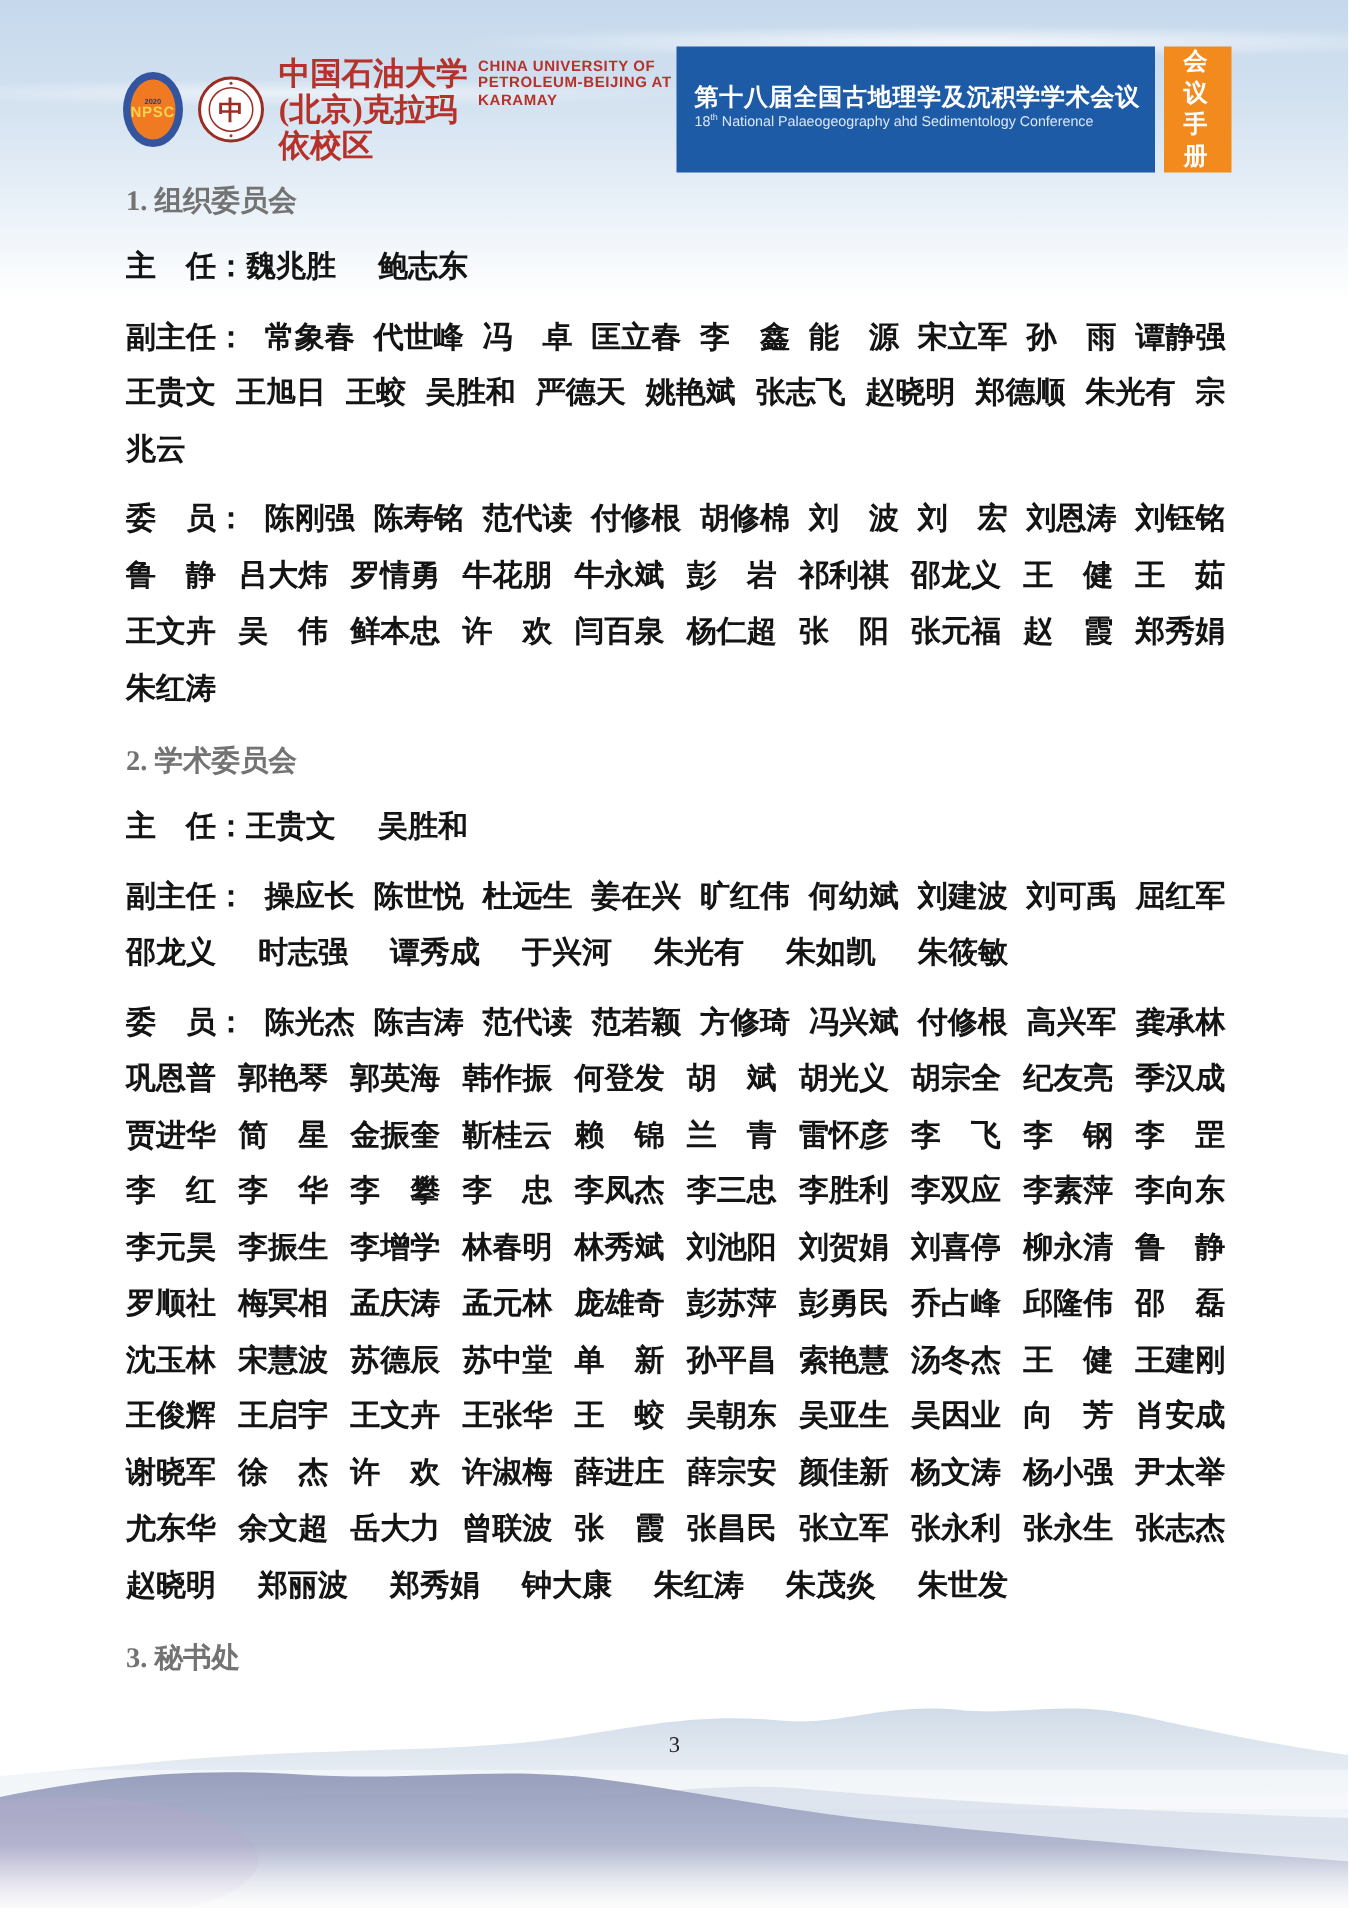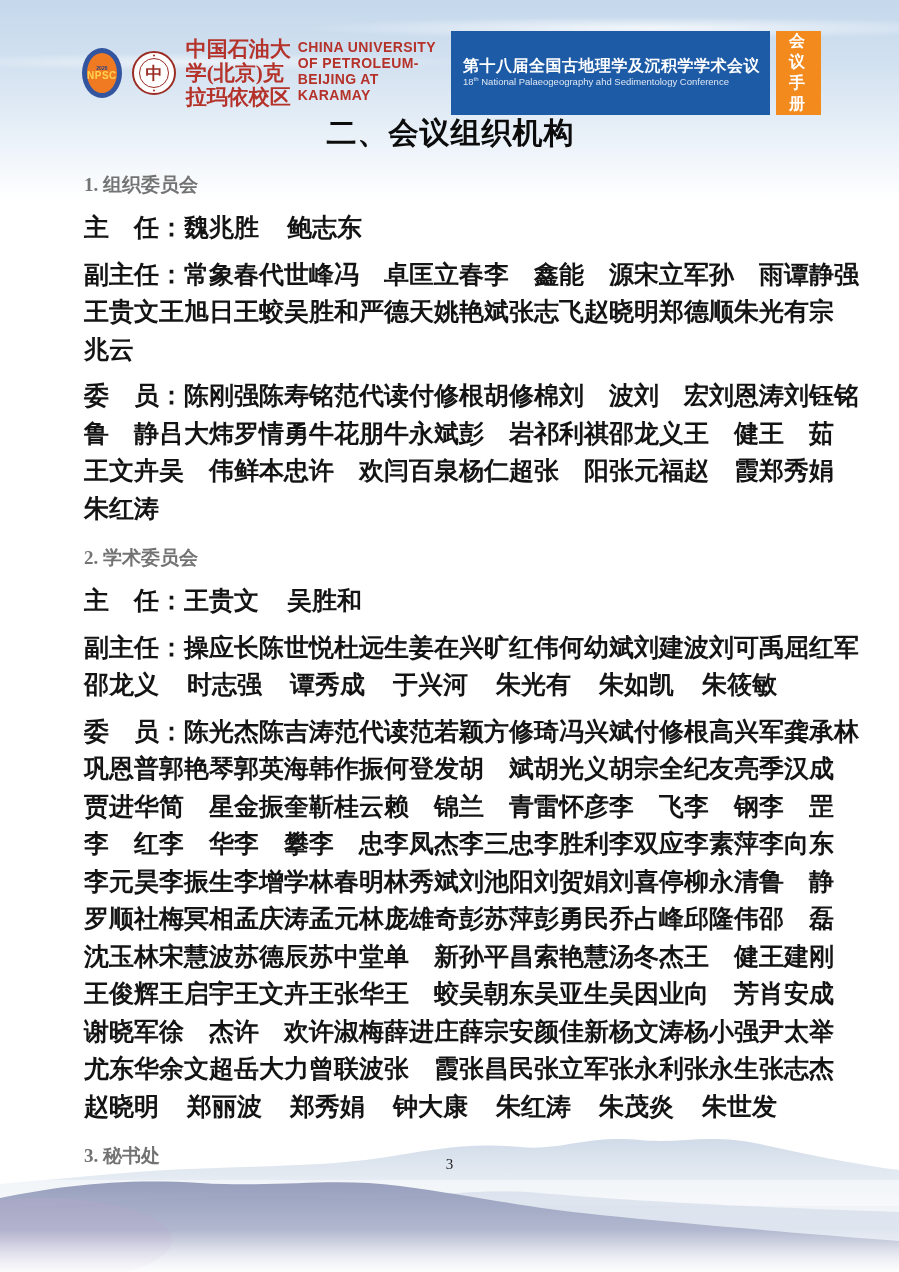--- a/index.html
+++ b/index.html
@@ -18,36 +18,36 @@
   header{position:relative;z-index:2;display:flex;align-items:center;
     padding:42px 78px 0 82px;height:62px;}
   .logo-group{display:flex;align-items:center;gap:9px;}
   .npsc{width:40px;height:40px;border-radius:50%;background:#ef7a22;border:5px solid #33549f;
     display:flex;flex-direction:column;align-items:center;justify-content:center;line-height:1;}
   .npsc-year{font-size:5px;color:#1c3f8f;font-weight:bold;}
   .npsc-text{font-size:10px;font-weight:bold;color:#ffd34d;letter-spacing:.5px;}
   .seal{width:46px;height:46px;display:flex;align-items:center;justify-content:center;}
   .uni{display:flex;flex-direction:row;line-height:1.15;}
   .uni-cn{font-family:"Liberation Serif","DejaVu Serif",serif;font-size:21px;font-weight:700;color:#b5322a;}
-  .uni-en{font-size:14px;font-weight:700;color:#b5322a;letter-spacing:.4px;margin-top:2px;}
+  .uni-en{font-size:10px;font-weight:700;color:#b5322a;letter-spacing:.4px;margin-top:2px;}
   .conf-group{margin-left:auto;display:flex;align-items:stretch;gap:6px;}
   .conf-box{background:#1e5ba6;color:#ffffff;padding:5px 10px 6px 12px;display:flex;flex-direction:column;justify-content:center;line-height:1.25;}
   .conf-cn{font-size:16px;font-weight:700;letter-spacing:.5px;white-space:nowrap;}
   .conf-en{font-size:9.5px;color:#dce7f5;white-space:nowrap;}
   .conf-en sup{font-size:6px;}
   .handbook{background:#f28a1e;color:#ffffff;font-size:16px;font-weight:700;
     letter-spacing:3px;display:flex;align-items:center;justify-content:center;padding:0 13px;}
 
   
   main{position:relative;z-index:1;padding:0 82px 0 84px;}
   .title{margin:8px 0 0 0;text-align:center;font-size:30px;line-height:42px;font-weight:800;color:#0c0c0c;letter-spacing:1px;
     font-family:"Liberation Sans","DejaVu Sans",sans-serif;}
   .section-heading{margin-top:16px;height:30px;line-height:30px;font-size:19px;font-weight:700;color:#737373;
     font-family:"Liberation Serif","DejaVu Serif",serif;}
-  .name-row{display:flex;align-items:center;height:37.5px;font-size:25px;font-weight:600;color:#141414;}
+  .name-row{display:flex;align-items:center;height:37.5px;font-size:20px;font-weight:600;color:#141414;}
   .name-row.lead{margin-top:9px;}
   .name-row.fill{justify-content:space-between;}
   .name-row.nofill .name{margin-right:28px;}
   .row-label{font-weight:600;white-space:nowrap;}
   .name{white-space:nowrap;}
 
   
   .pagenum{position:absolute;z-index:3;top:1156px;left:0;width:899px;text-align:center;
     font-family:"Liberation Serif","DejaVu Serif",serif;font-size:15px;color:#222;}
   .mountains{position:absolute;z-index:0;bottom:0;left:0;width:899px;height:150px;}
@@ -81,21 +81,20 @@
     <div class="conf-group">
       <div class="conf-box">
         <div class="conf-cn">第十八届全国古地理学及沉积学学术会议</div>
         <div class="conf-en"><span>18</span><sup>th</sup><span> National Palaeogeography ahd Sedimentology Conference</span></div>
       </div>
       <div class="handbook">会议手册</div>
     </div>
   </header>
 
   <main>
-    <h1 class="title">二、会议组织机构</h1>
     <div id="sections">
         <div class="section-heading">1. 组织委员会</div>
         <div class="name-row nofill lead">
           <span class="row-label">主　任：</span>
           <span class="name">魏兆胜</span>
           <span class="name">鲍志东</span>
         </div>
         <div class="name-row fill lead">
           <span class="row-label">副主任：</span>
           <span class="name">常象春</span>

